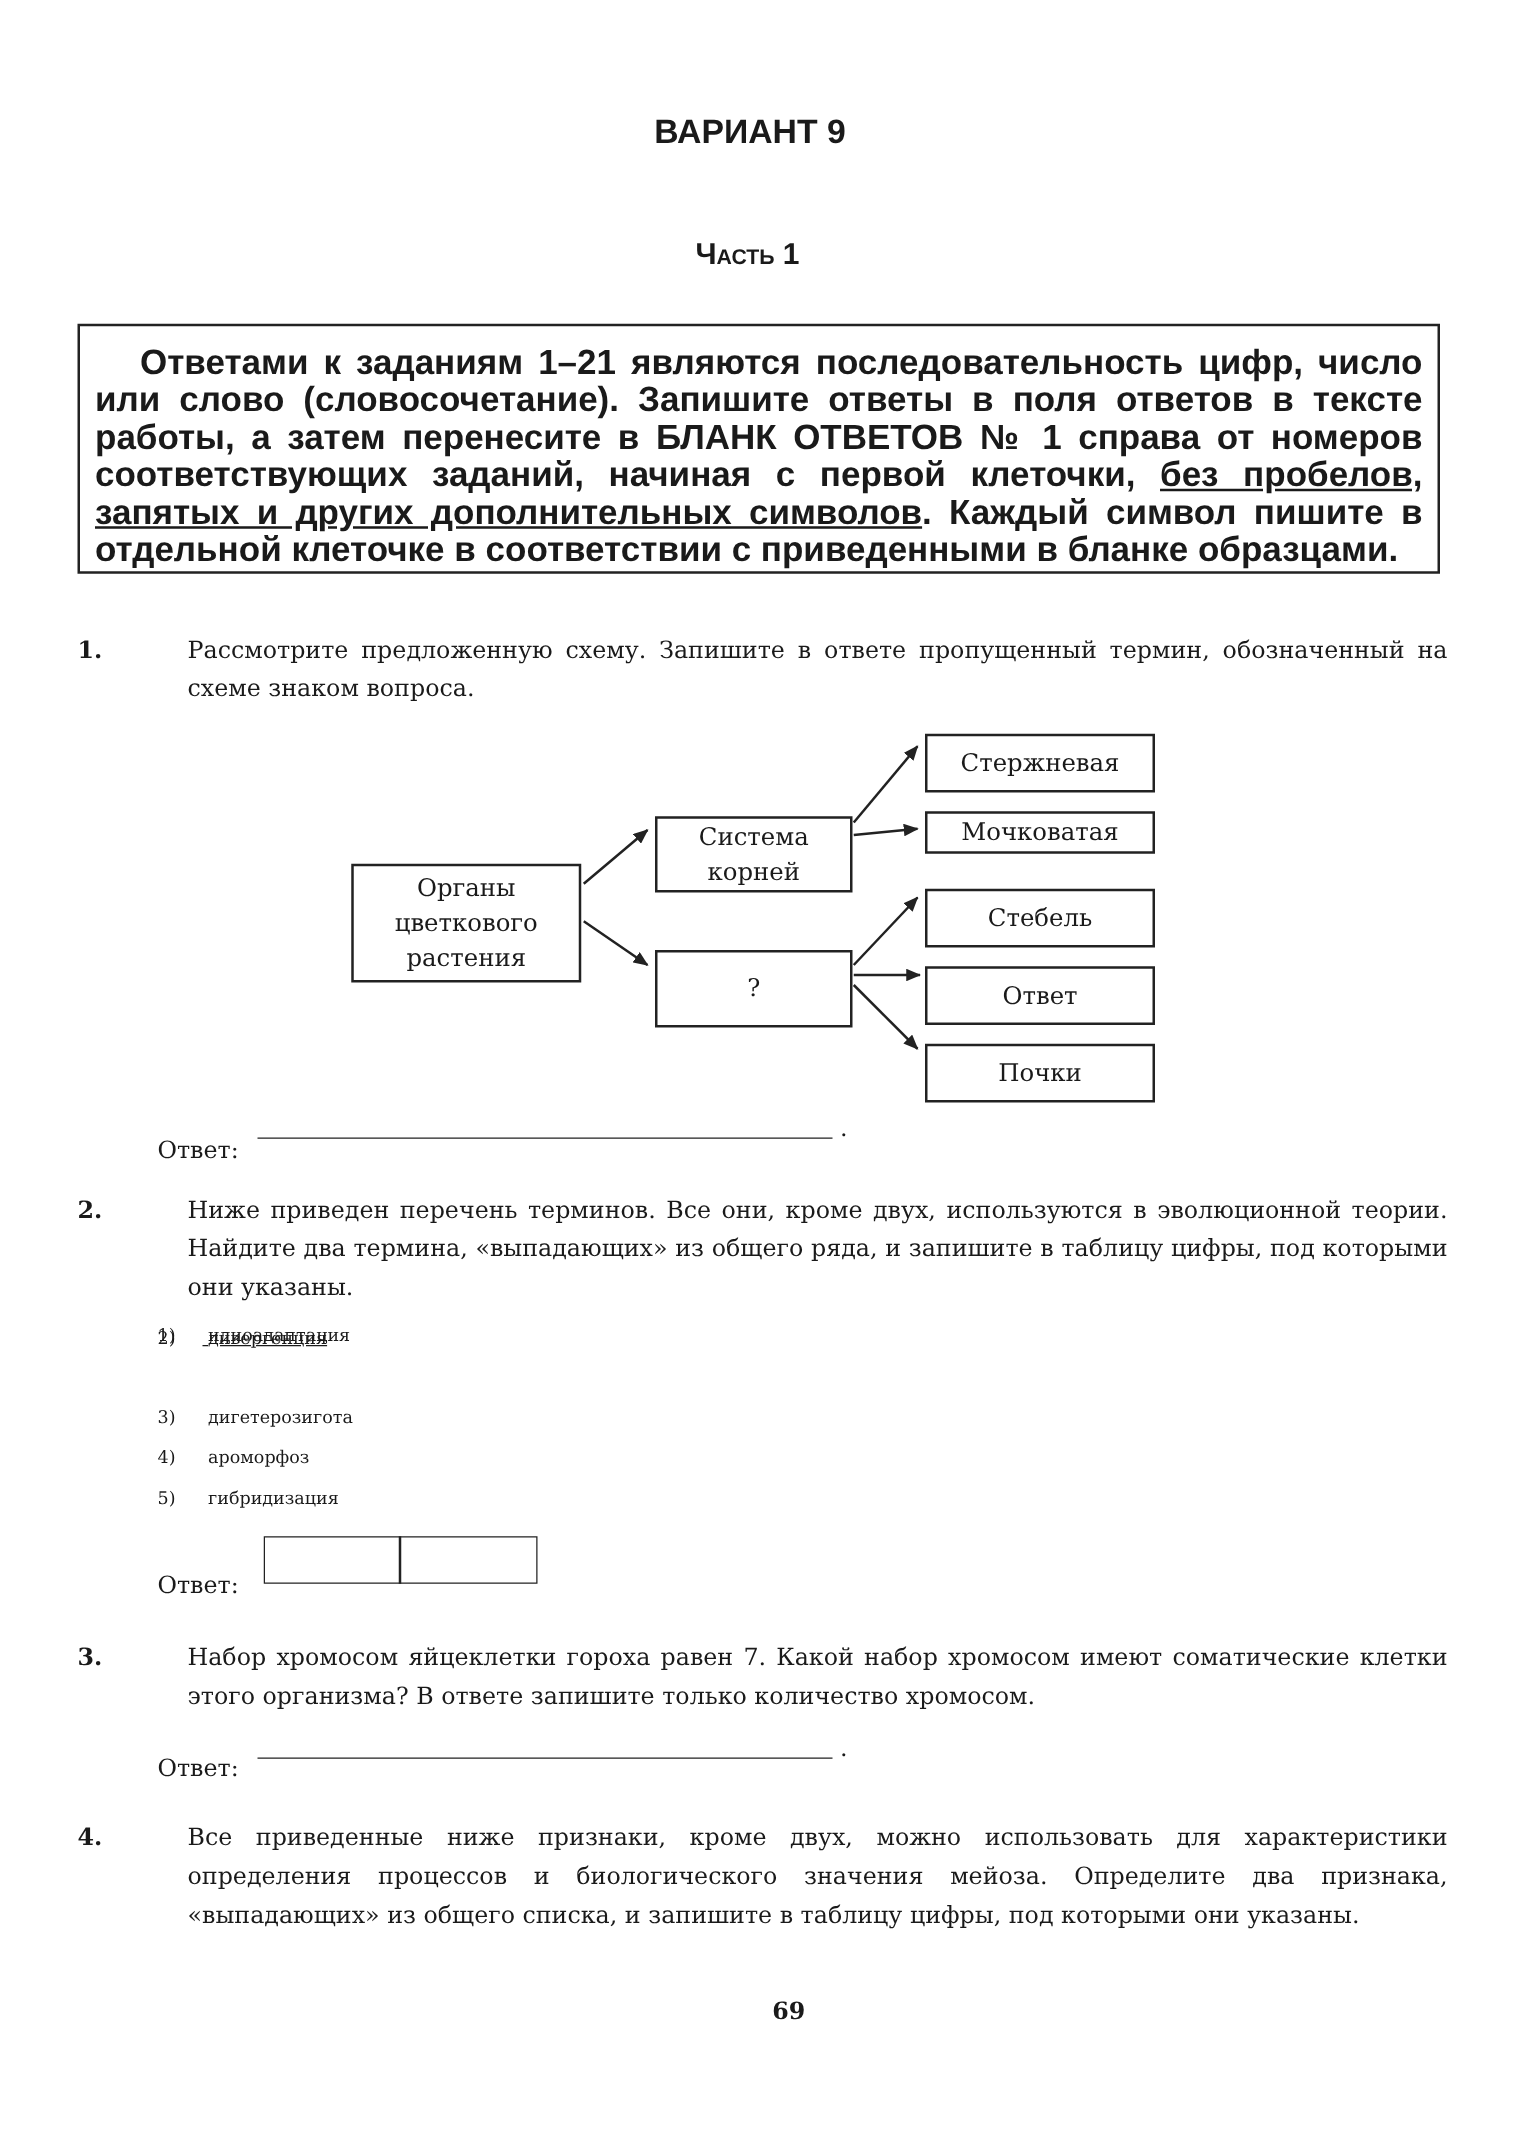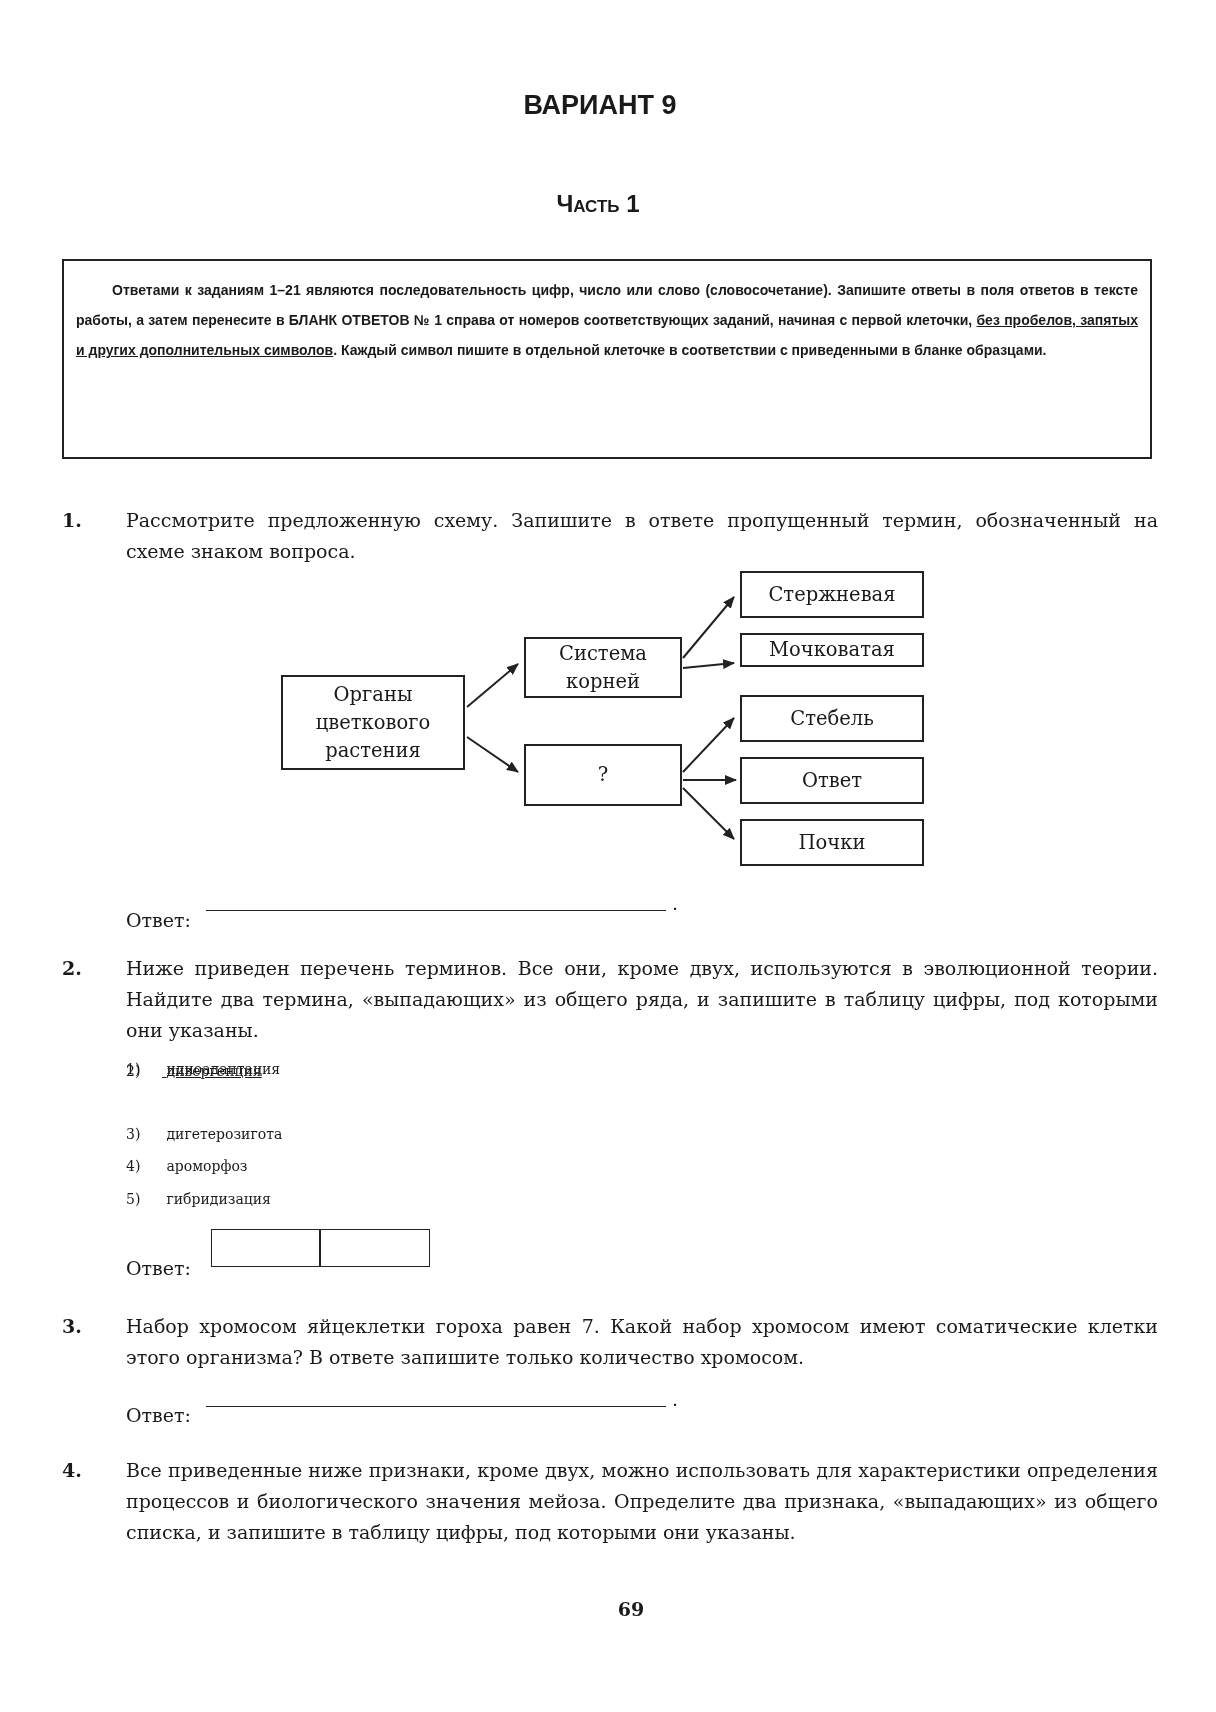--- a/index.html
+++ b/index.html
@@ -9,36 +9,36 @@
   }
   .title {
     position: absolute; left: 0; width: 1216px; text-align: center;
     font-family: "Liberation Sans", sans-serif; font-weight: bold;
   }
   #variant { top: 90px; font-size: 27px; left: -8px; }
   #part { top: 190px; font-size: 24px; left: -10px; font-variant: small-caps; }
   #instr {
     position: absolute; left: 62px; top: 259px; width: 1090px; height: 200px;
     border: 2px solid #222; box-sizing: border-box;
-    font-family: "Liberation Sans", sans-serif; font-weight: bold; font-size: 14px;
+    font-family: "Liberation Sans", sans-serif; font-weight: bold; font-size: 28px;
     line-height: 30px; padding: 14px 12px 0 12px; text-align: justify; text-indent: 36px;
   }
   #instr u { text-decoration: underline; }
   .q { position: absolute; left: 62px; width: 1096px; font-size: 19px; line-height: 31px; }
   .qnum { position: absolute; left: 0; top: 0; font-weight: bold; }
-  .qtext { margin-left: 64px; text-align: justify; }
+  .qtext { margin-left: 88px; text-align: justify; }
   .answer-label { position: absolute; font-size: 19px; margin-top: 19px; }
   .answer-line { position: absolute; border-bottom: 1.5px solid #222; height: 0; }
   .dot { position: absolute; font-size: 19px; }
   .opt { position: absolute; left: 126px; font-size: 14px; }
   .opt .n { display: inline-block; width: 36px; }
   .box {
     position: absolute; border: 2px solid #222; box-sizing: border-box;
     display: flex; align-items: center; justify-content: center; text-align: center;
-    font-size: 19.5px; line-height: 28px; background: #fff;
+    font-size: 19.5px; line-height: 28px; background: #fff; margin-top: 16px;
   }
   #diagram-svg { position: absolute; left: 0; top: 0; width: 1216px; height: 1712px; pointer-events: none; }
   .cell { position: absolute; border: 1.5px solid #222; box-sizing: border-box; height: 38px; top: 1229px; }
   #pagenum { position: absolute; top: 1598px; left: 0; width: 1216px; text-align: center; font-weight: bold; font-size: 19px; padding-left: 23px; }
 </style>
 </head>
 <body>
 
 <div class="title" id="variant">ВАРИАНТ 9</div>
 <div class="title" id="part">Часть 1</div>

